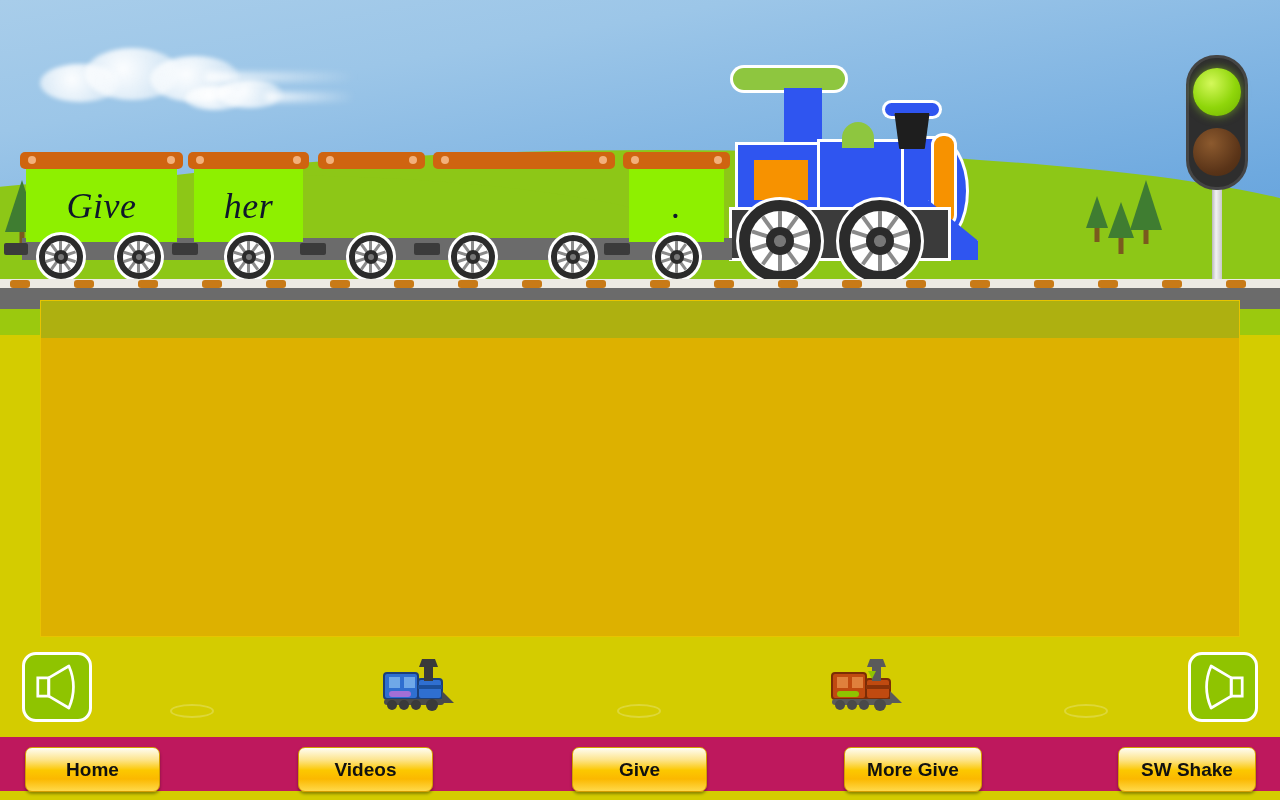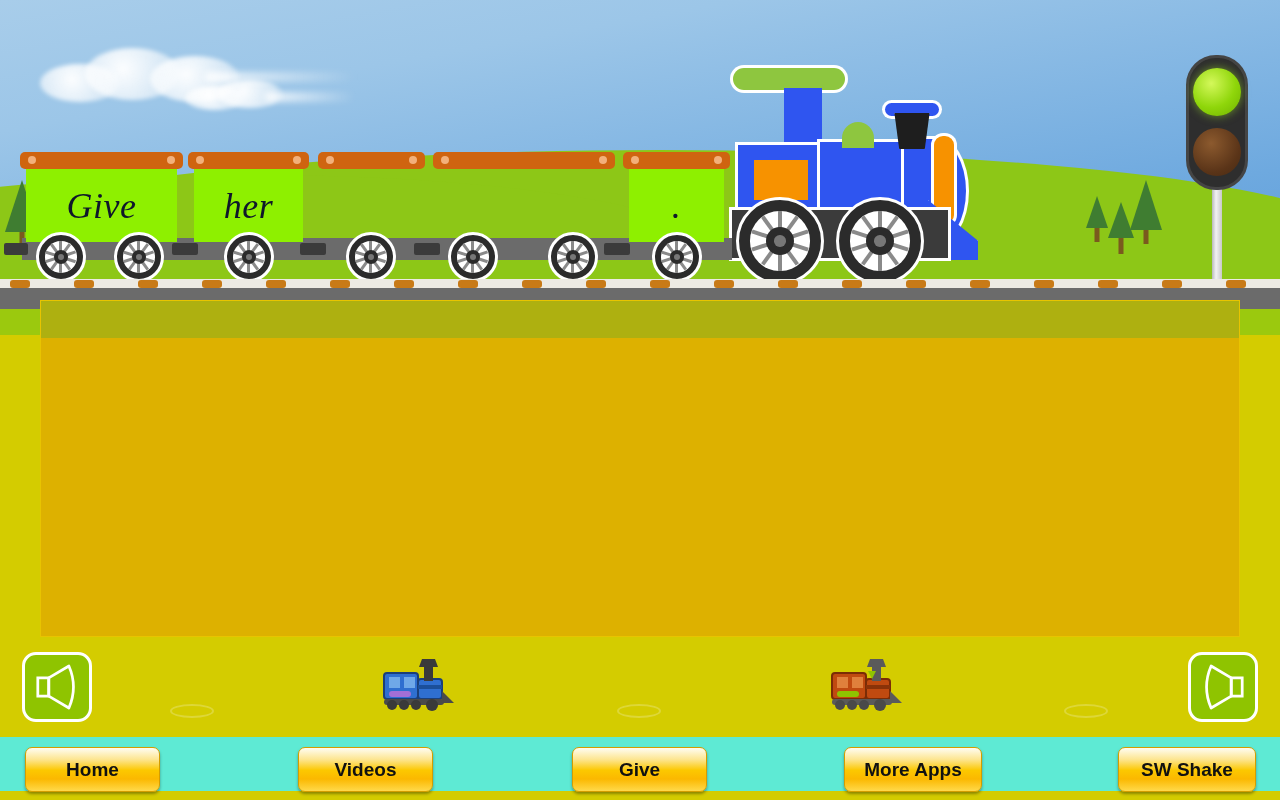--- a/index.html
+++ b/index.html
@@ -167,21 +167,21 @@
   .minitrain { position:absolute; top:18px; width:80px; height:60px; }
   .slot {
     position:absolute; top:67px; width:44px; height:14px;
     border:2px solid rgba(255,255,255,.22);
     border-radius:50%;
   }
 
   
   .bottombar {
     position:absolute; left:0; top:737px; width:1280px; height:54px;
-    background:#5eead4;
+    background:#be185d;
   }
   .btn {
     position:absolute; top:10px; height:45px;
     border-radius:7px;
     background:linear-gradient(180deg,#fffdf2 0%, #fde48a 28%, #fcc800 52%, #fbb800 72%, #ffd94a 100%);
     border:1px solid #d49d00;
     box-shadow:0 2px 3px rgba(0,0,0,.35);
     display:flex; align-items:center; justify-content:center;
     font-size:19px; font-weight:bold; color:#111;
     font-family:"Liberation Sans", sans-serif;
@@ -506,21 +506,21 @@
         <div class="btn" style="left: 25px; width: 135px;">
           <span>Home</span>
         </div>
         <div class="btn" style="left: 298px; width: 135px;">
           <span>Videos</span>
         </div>
         <div class="btn" style="left: 572px; width: 135px;">
           <span>Give</span>
         </div>
         <div class="btn" style="left: 844px; width: 138px;">
-          <span>More Apps</span>
+          <span>More Give</span>
         </div>
         <div class="btn" style="left: 1118px; width: 138px;">
           <span>SW Shake</span>
         </div>
       </div>
   </div>
 
 </div>
 
 </body></html>

